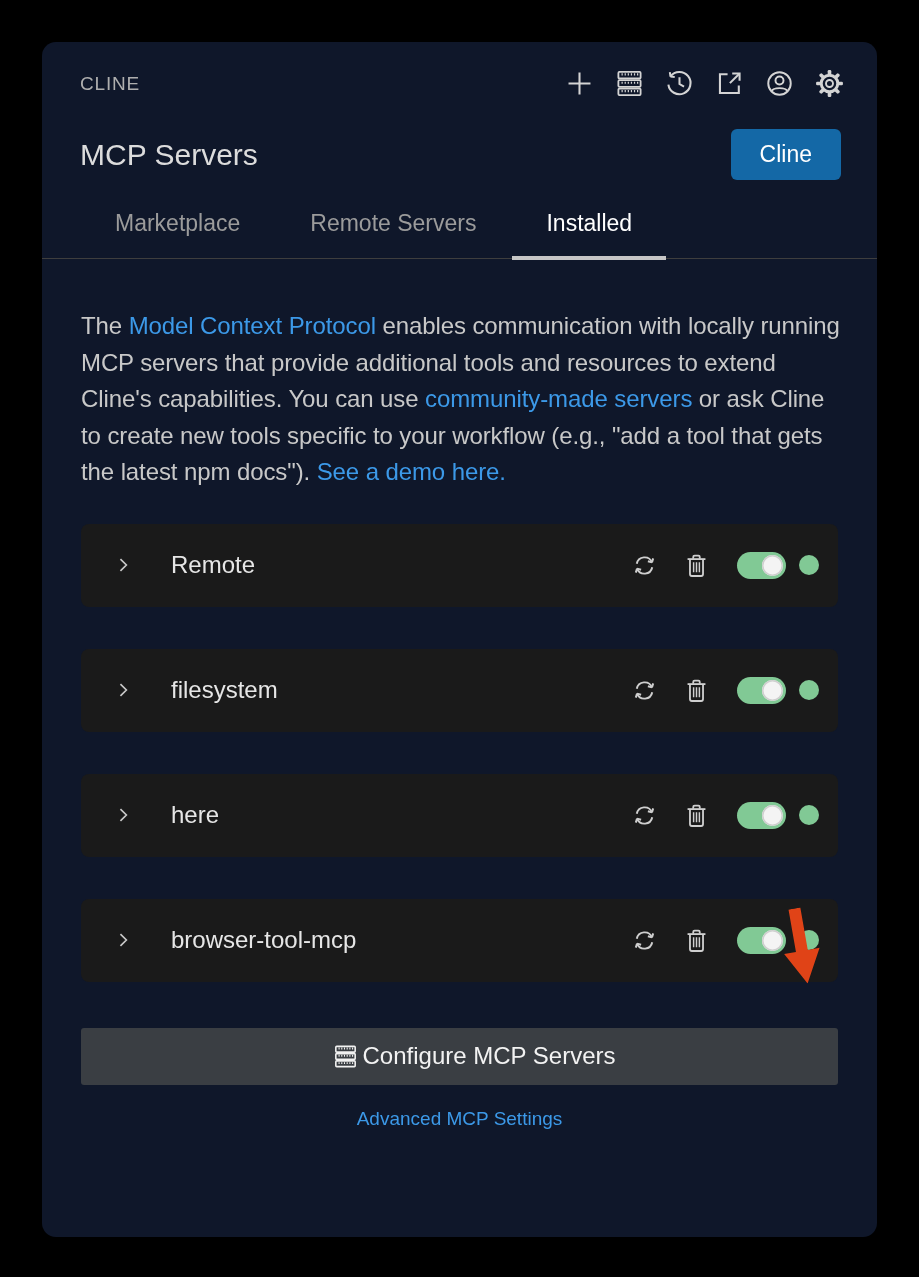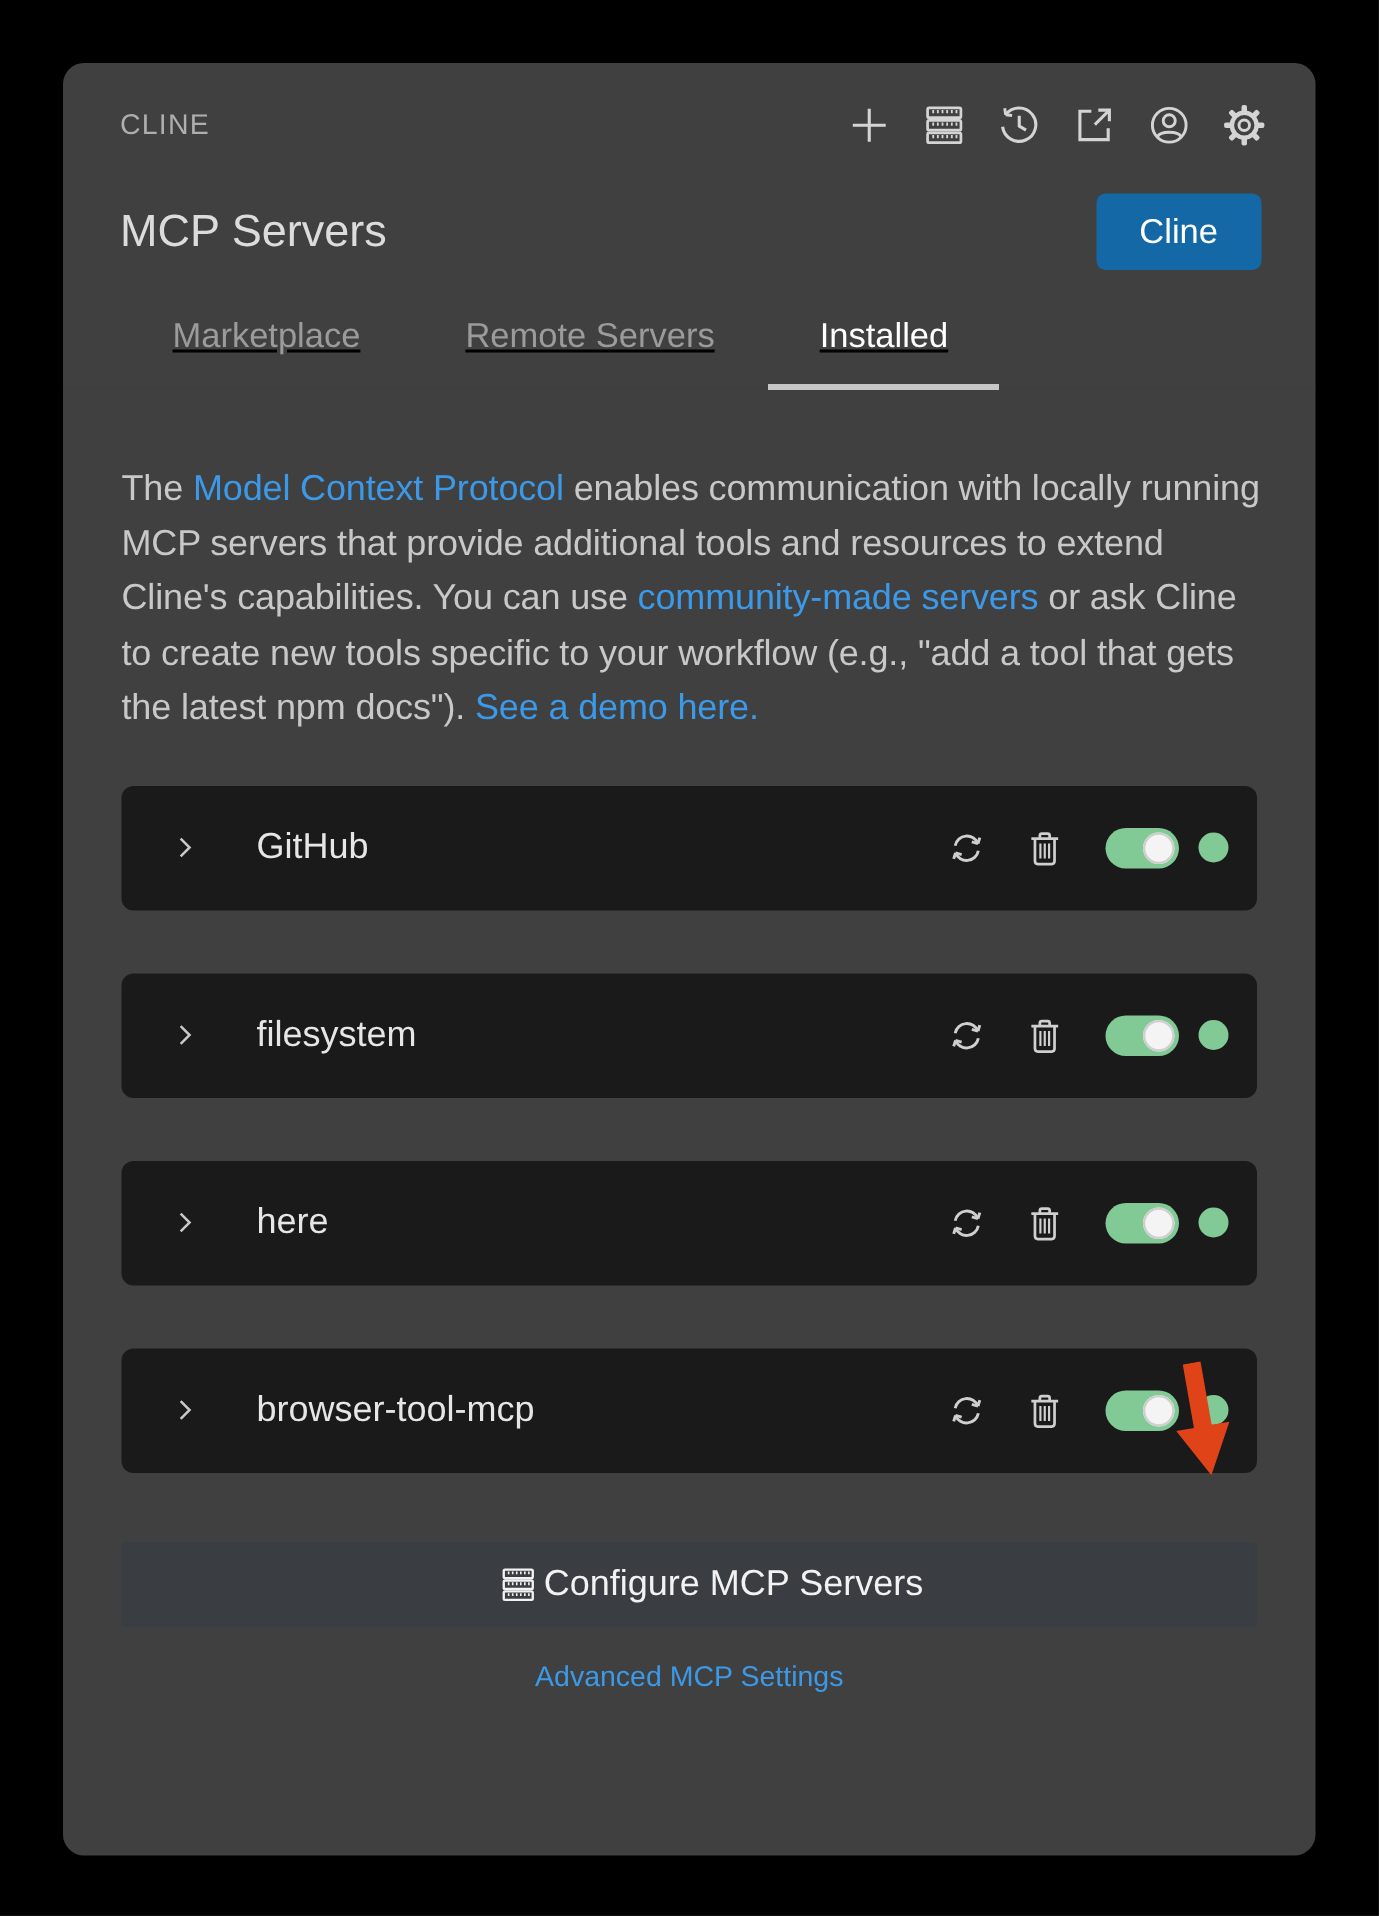--- a/index.html
+++ b/index.html
@@ -1,37 +1,37 @@
 <!DOCTYPE html>
 <html style="--accent: #1468a6; --link: #3c99e8; --green: #81c995; --arrow: #e04317;"><head>
 <meta charset="utf-8">
 <style>
   * { margin:0; padding:0; box-sizing:border-box; }
   html,body { width:919px; height:1277px; background:#000; overflow:hidden;
     font-family:"Liberation Sans","DejaVu Sans",sans-serif; }
   .panel{
     position:absolute; left:42px; top:42px; width:835px; height:1195px;
-    background:#404040; border-radius:14px; overflow:hidden;
+    background:#0f172a; border-radius:14px; overflow:hidden;
   }
   
   .titlebar{ display:flex; align-items:center; justify-content:space-between;
     padding:26px 32px 0 38px; }
   .app-label{ font-size:19px; color:#aeaeae; letter-spacing:.8px; }
   .tb-icons{ display:flex; align-items:center; gap:19px; }
   .tb-icons .ic{ width:31px; height:31px; display:block; cursor:pointer; }
   svg{ display:block; }
   
   .titlerow{ display:flex; align-items:center; justify-content:space-between;
     padding:30px 36px 0 38px; }
   .page-title{ font-size:30px; font-weight:normal; color:#dcdcdc; }
   .done-btn{ background:var(--accent); color:#fff; border:none; border-radius:6px;
     font-size:23px; padding:12px 29px; font-family:inherit; cursor:pointer; }
   
   .tabs{ margin-top:30px; border-bottom:1px solid #3e3e3e; display:flex;
-    padding-left:39px;text-decoration:underline; }
+    padding-left:39px; }
   .tab{ font-size:23px; color:#9b9b9b; padding:0 34px 21px 34px; margin-right:2px;
     position:relative; cursor:pointer; }
   .tab.active{ color:#ffffff; }
   .tab.active::after{ content:""; position:absolute; left:0; right:0; bottom:-2px;
     height:4px; background:#c6c6c6; }
   
   .content{ padding:0 39px; }
   .desc{ margin-top:49px; font-size:24px; line-height:36.5px; color:#c8c8c8;
     letter-spacing:-0.1px; width:760px; }
   .desc a{ color:var(--link); text-decoration:none; cursor:pointer;text-align:right; }
@@ -139,21 +139,21 @@
   </div>
 
   <div class="content">
 
     <p class="desc"><span>The </span><a>Model Context Protocol</a><span> enables communication with locally running MCP servers that provide additional tools and resources to extend Cline's capabilities. You can use </span><a>community-made servers</a><span> or ask Cline to create new tools specific to your workflow (e.g., "add a tool that gets the latest npm docs"). </span><a>See a demo here.</a></p>
 
     <div class="server-row first">
       <svg class="chev" viewBox="0 0 24 24">
         <path d="M9.2 5.5 15.7 12 9.2 18.5" fill="none" stroke="#c9c9c9" stroke-width="1.8"></path>
       </svg>
-      <span class="server-name">GitHub</span>
+      <span class="server-name">Remote</span>
       <div class="row-actions">
         <svg class="act-ic" viewBox="0 0 24 24">
           <g fill="none" stroke="#cfcfcf" stroke-width="1.6">
             <path d="M5.6 10.6a6.6 6.6 0 0 1 12.6-1.2"></path>
               <path d="M18.2 9.4l1-3.3M18.2 9.4l-3.4-.9"></path>
             <path d="M18.4 13.4A6.6 6.6 0 0 1 5.8 14.6"></path>
               <path d="M5.8 14.6l-1 3.3M5.8 14.6l3.4.9"></path>
           </g>
         </svg>
         <svg class="act-ic" viewBox="0 0 24 24">

